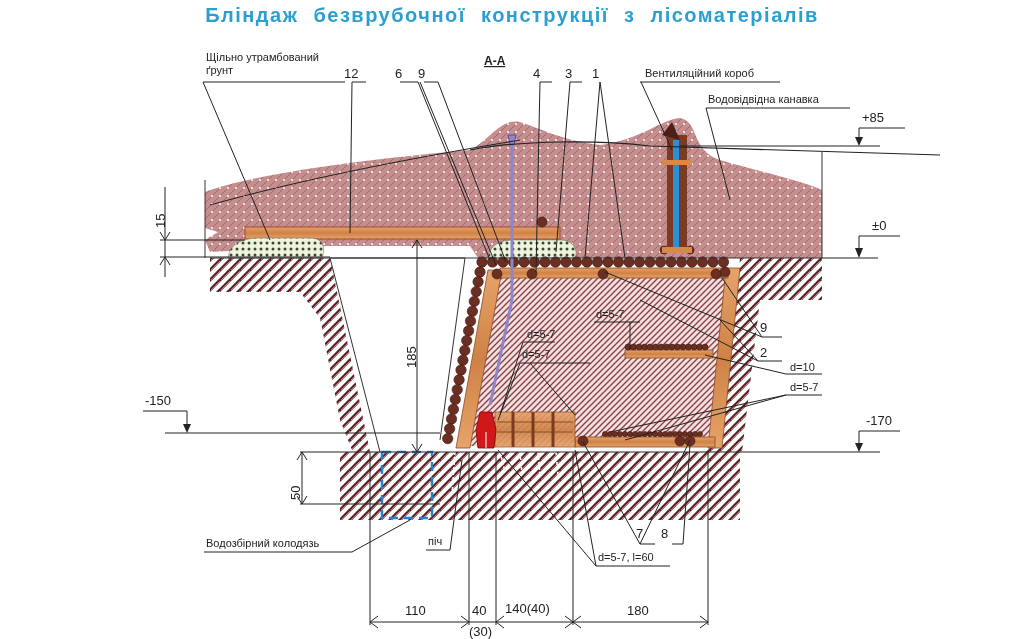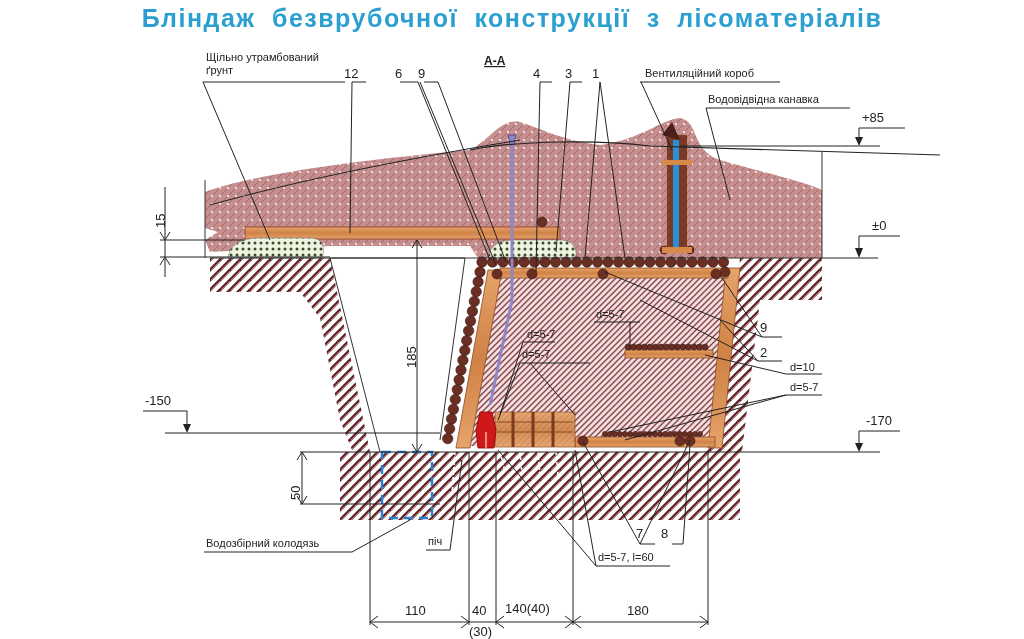--- a/index.html
+++ b/index.html
@@ -1,17 +1,17 @@
 <!DOCTYPE html>
 <html><head>
 <meta charset="utf-8">
 <style>
   html, body { margin:0; padding:0; background:#ffffff; }
   body { width:1024px; height:639px; overflow:hidden; position:relative; font-family:"Liberation Sans", sans-serif; }
-  .title { position:absolute; left:0; top:4px; width:1024px; text-align:center; font-weight:bold; font-size:25px; color:#2ba0d0; letter-spacing:1.5px; word-spacing:8px; }
+  .title { position:absolute; left:0; top:4px; width:1024px; text-align:center; font-weight:bold; font-size:20px; color:#2ba0d0; letter-spacing:1.5px; word-spacing:8px; }
   svg#drawing { position:absolute; left:0; top:0; }
   .lbl { font-family:"Liberation Sans", sans-serif; font-size:11px; fill:#222; }
   .num { font-family:"Liberation Sans", sans-serif; font-size:13px; fill:#222; }
   .dim { font-family:"Liberation Sans", sans-serif; font-size:13px; fill:#222; }
   .sec { font-family:"Liberation Sans", sans-serif; font-size:12px; font-weight:bold; fill:#222; text-decoration:underline; }
 </style>
 </head>
 <body>
 
 <div class="title">Бліндаж безврубочної конструкції з лісоматеріалів</div>

